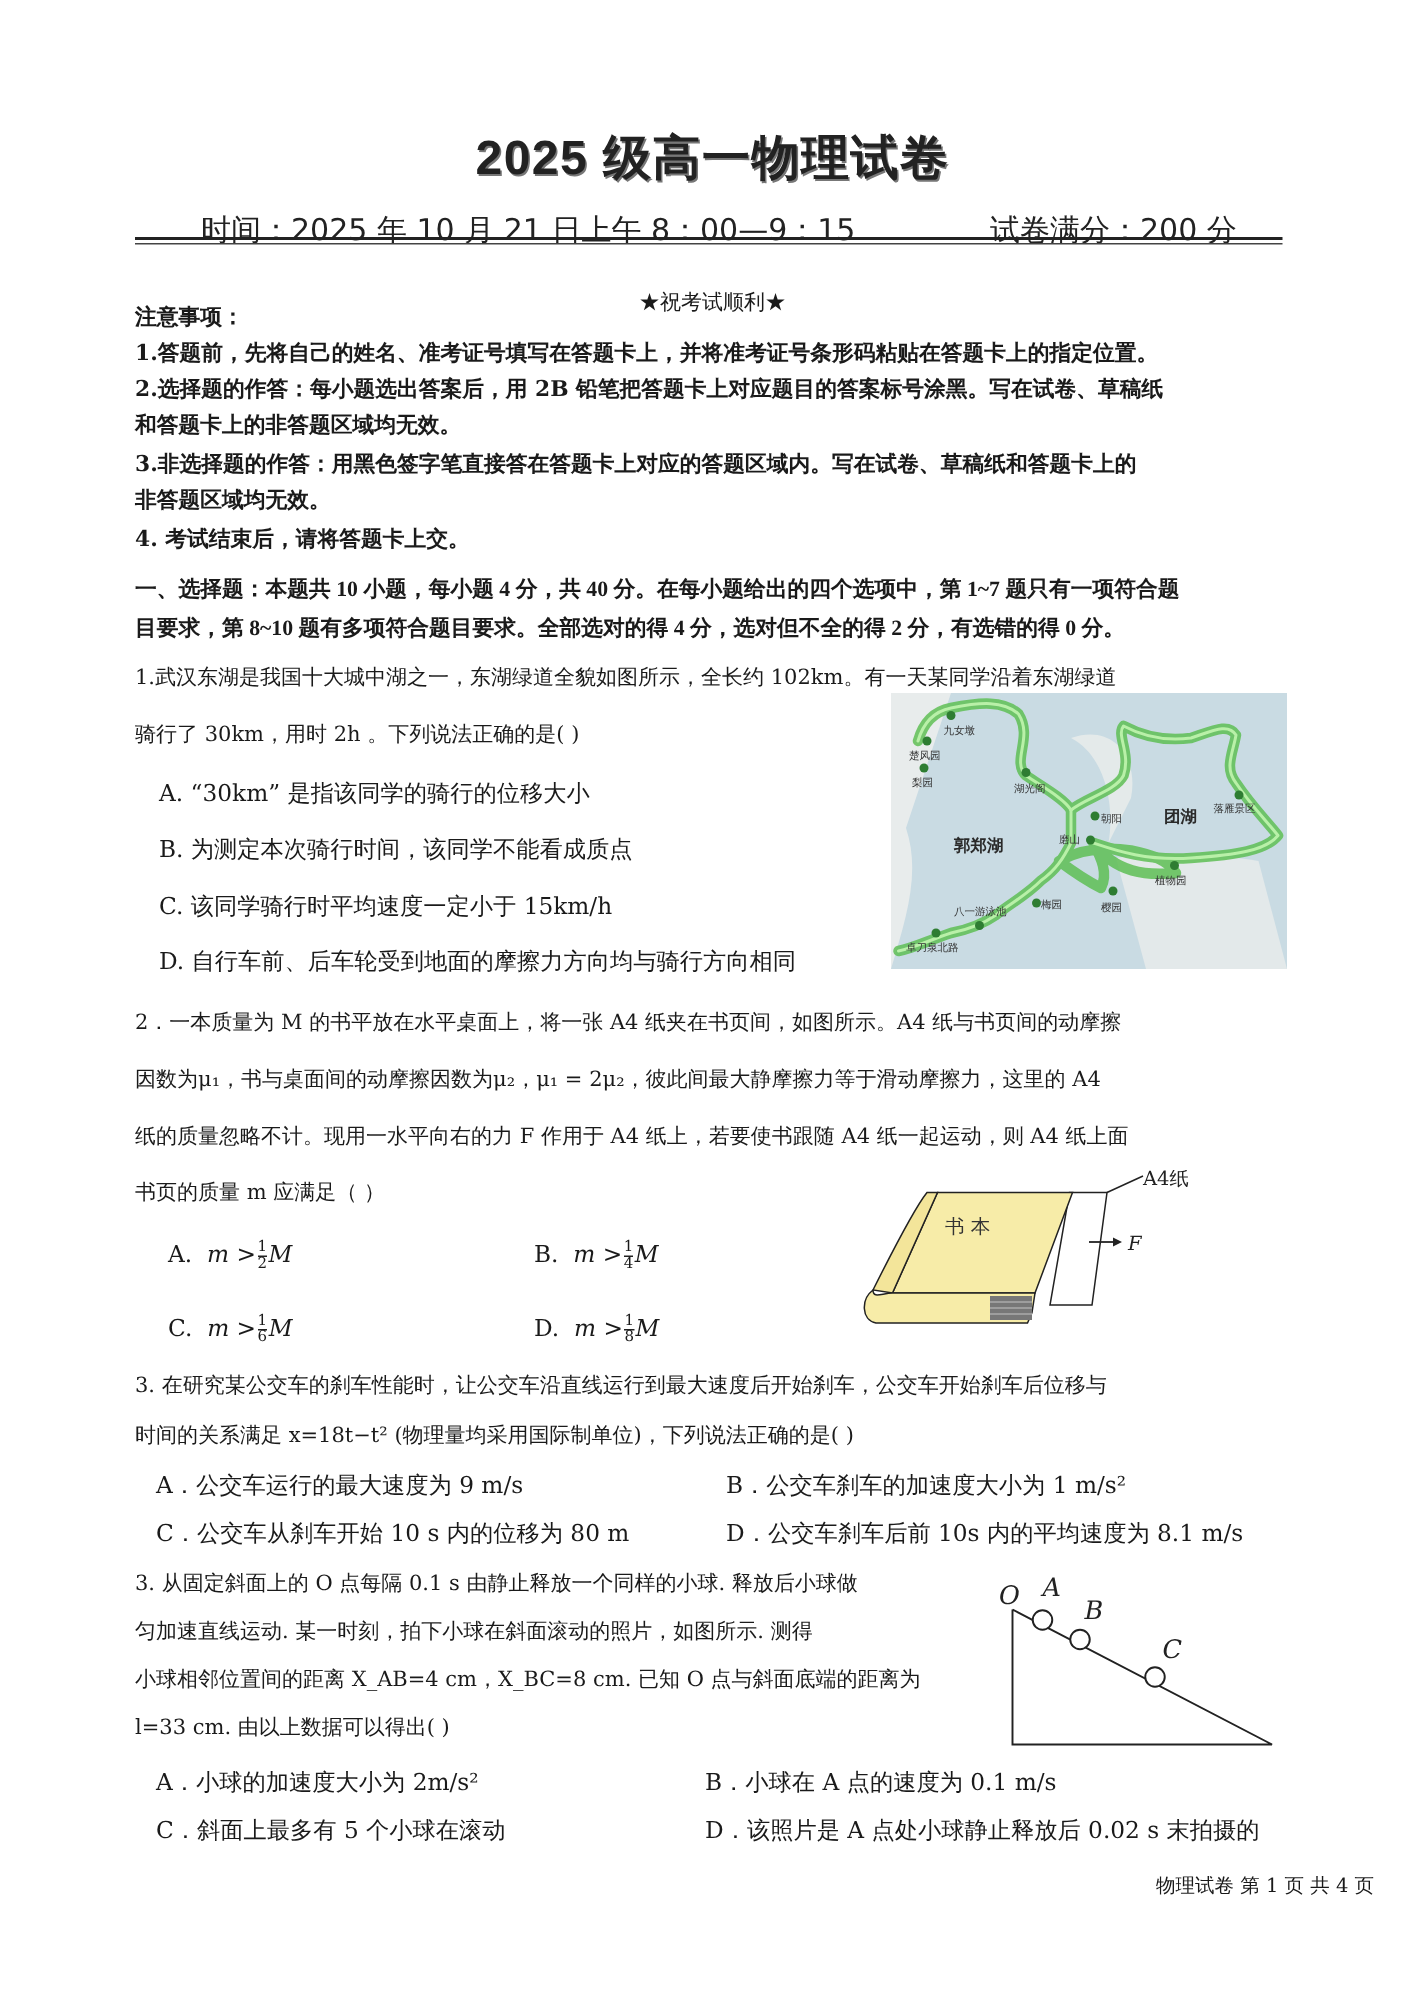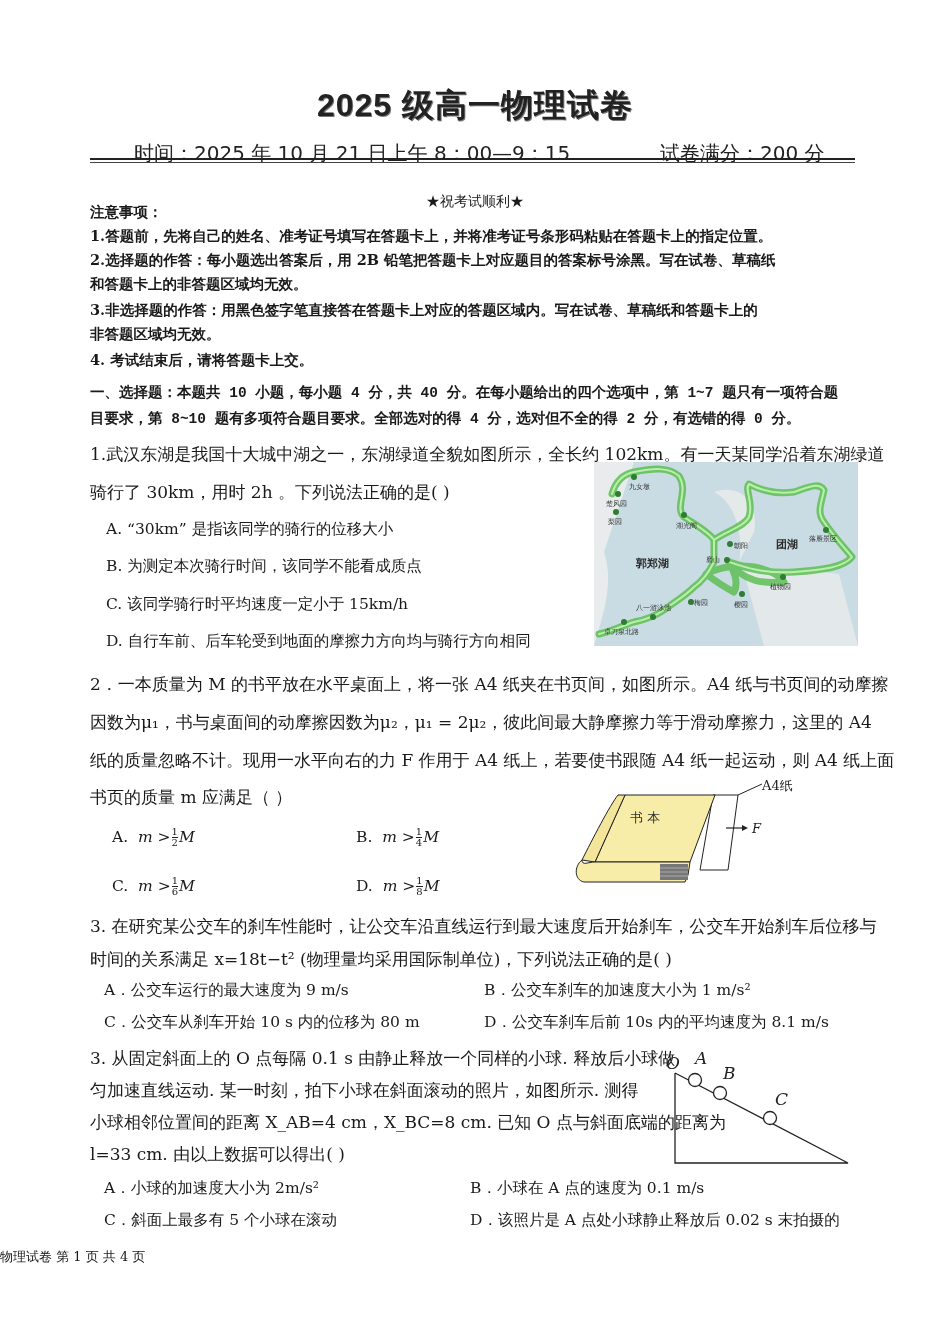--- a/index.html
+++ b/index.html
@@ -7,24 +7,24 @@
          font-family:"DejaVu Serif","Liberation Serif",serif; color:#1a1a1a; }
   .abs { position:absolute; }
   .title { left:0; width:950px; top:84px; text-align:center; font-family:Liberation Sans, sans-serif;
            font-size:32px; font-weight:bold; letter-spacing:1px; color:#222;
            text-shadow:1px 1px 0 #777; }
   .hdr { top:140px; font-family:"DejaVu Sans","Liberation Sans",sans-serif; font-size:20px; color:#222; }
   .hdr-rule1 { left:90px; width:765px; top:158px; height:0; border-top:2px solid #222; }
   .hdr-rule2 { left:90px; width:765px; top:162px; height:0; border-top:1px solid #444; }
   .wish { left:0; width:950px; top:178px; text-align:center; font-size:14px;margin-top:15px; }
   .txt { font-size:14.5px; line-height:20px; white-space:nowrap;font-weight:bold; }
-  .bold-sec { font-family:Liberation Mono, monospace; font-weight:bold; font-size:14.5px; white-space:nowrap; }
-  .q { font-size:17px; white-space:nowrap; }
+  .bold-sec { font-family:Liberation Serif, serif; font-weight:bold; font-size:14.5px; white-space:nowrap; }
+  .q { font-size:14px; white-space:nowrap; }
   .opt { font-size:15.5px; white-space:nowrap; }
-  .footer { left:0; width:916px; top:1248px; text-align:left; font-size:13px; }
+  .footer { left:0; width:916px; top:1248px; text-align:right; font-size:13px; }
   i.m { font-style:italic; }
   .frac { display:inline-block; vertical-align:middle; text-align:center; font-size:10px; line-height:10px; margin:0 1px; }
   .frac span { display:block; }
   .frac span.num { border-bottom:1px solid #222; }
 </style>
 </head>
 <body>
 
 <div class="abs title">2025 级高一物理试卷</div>
 <div class="abs hdr" style="left:134px">时间：2025 年 10 月 21 日上午 8：00—9：15</div>

